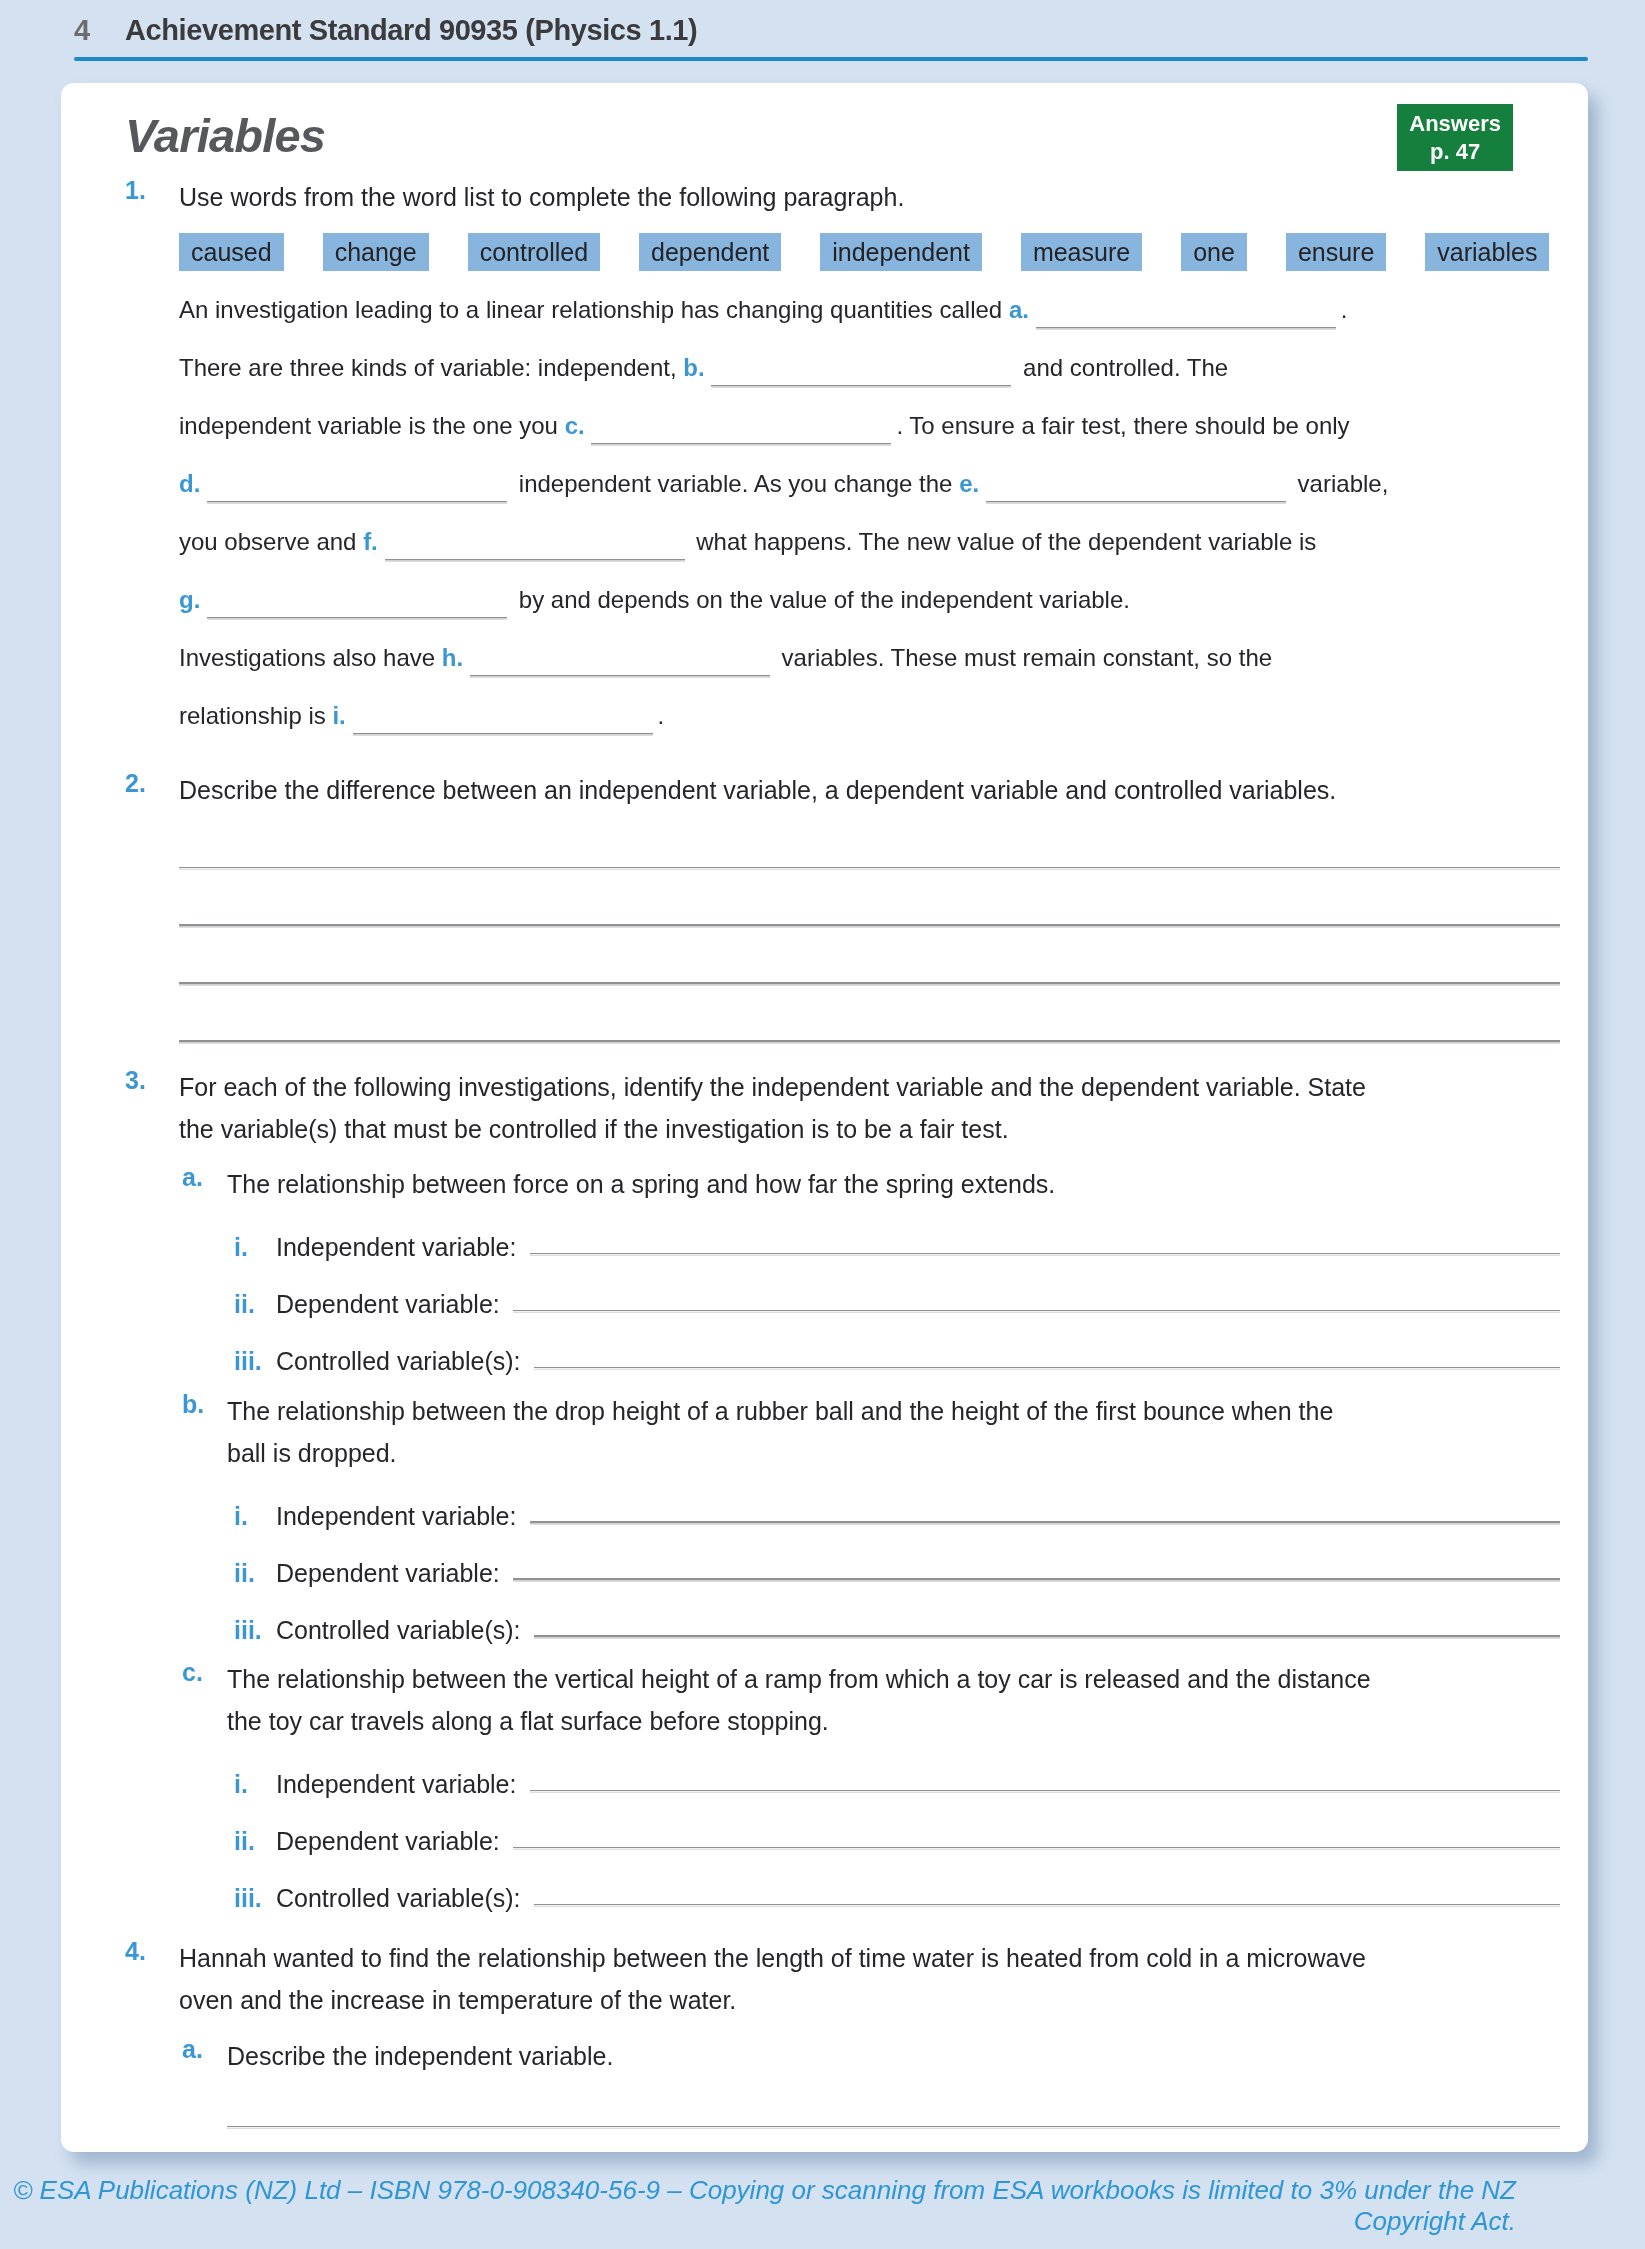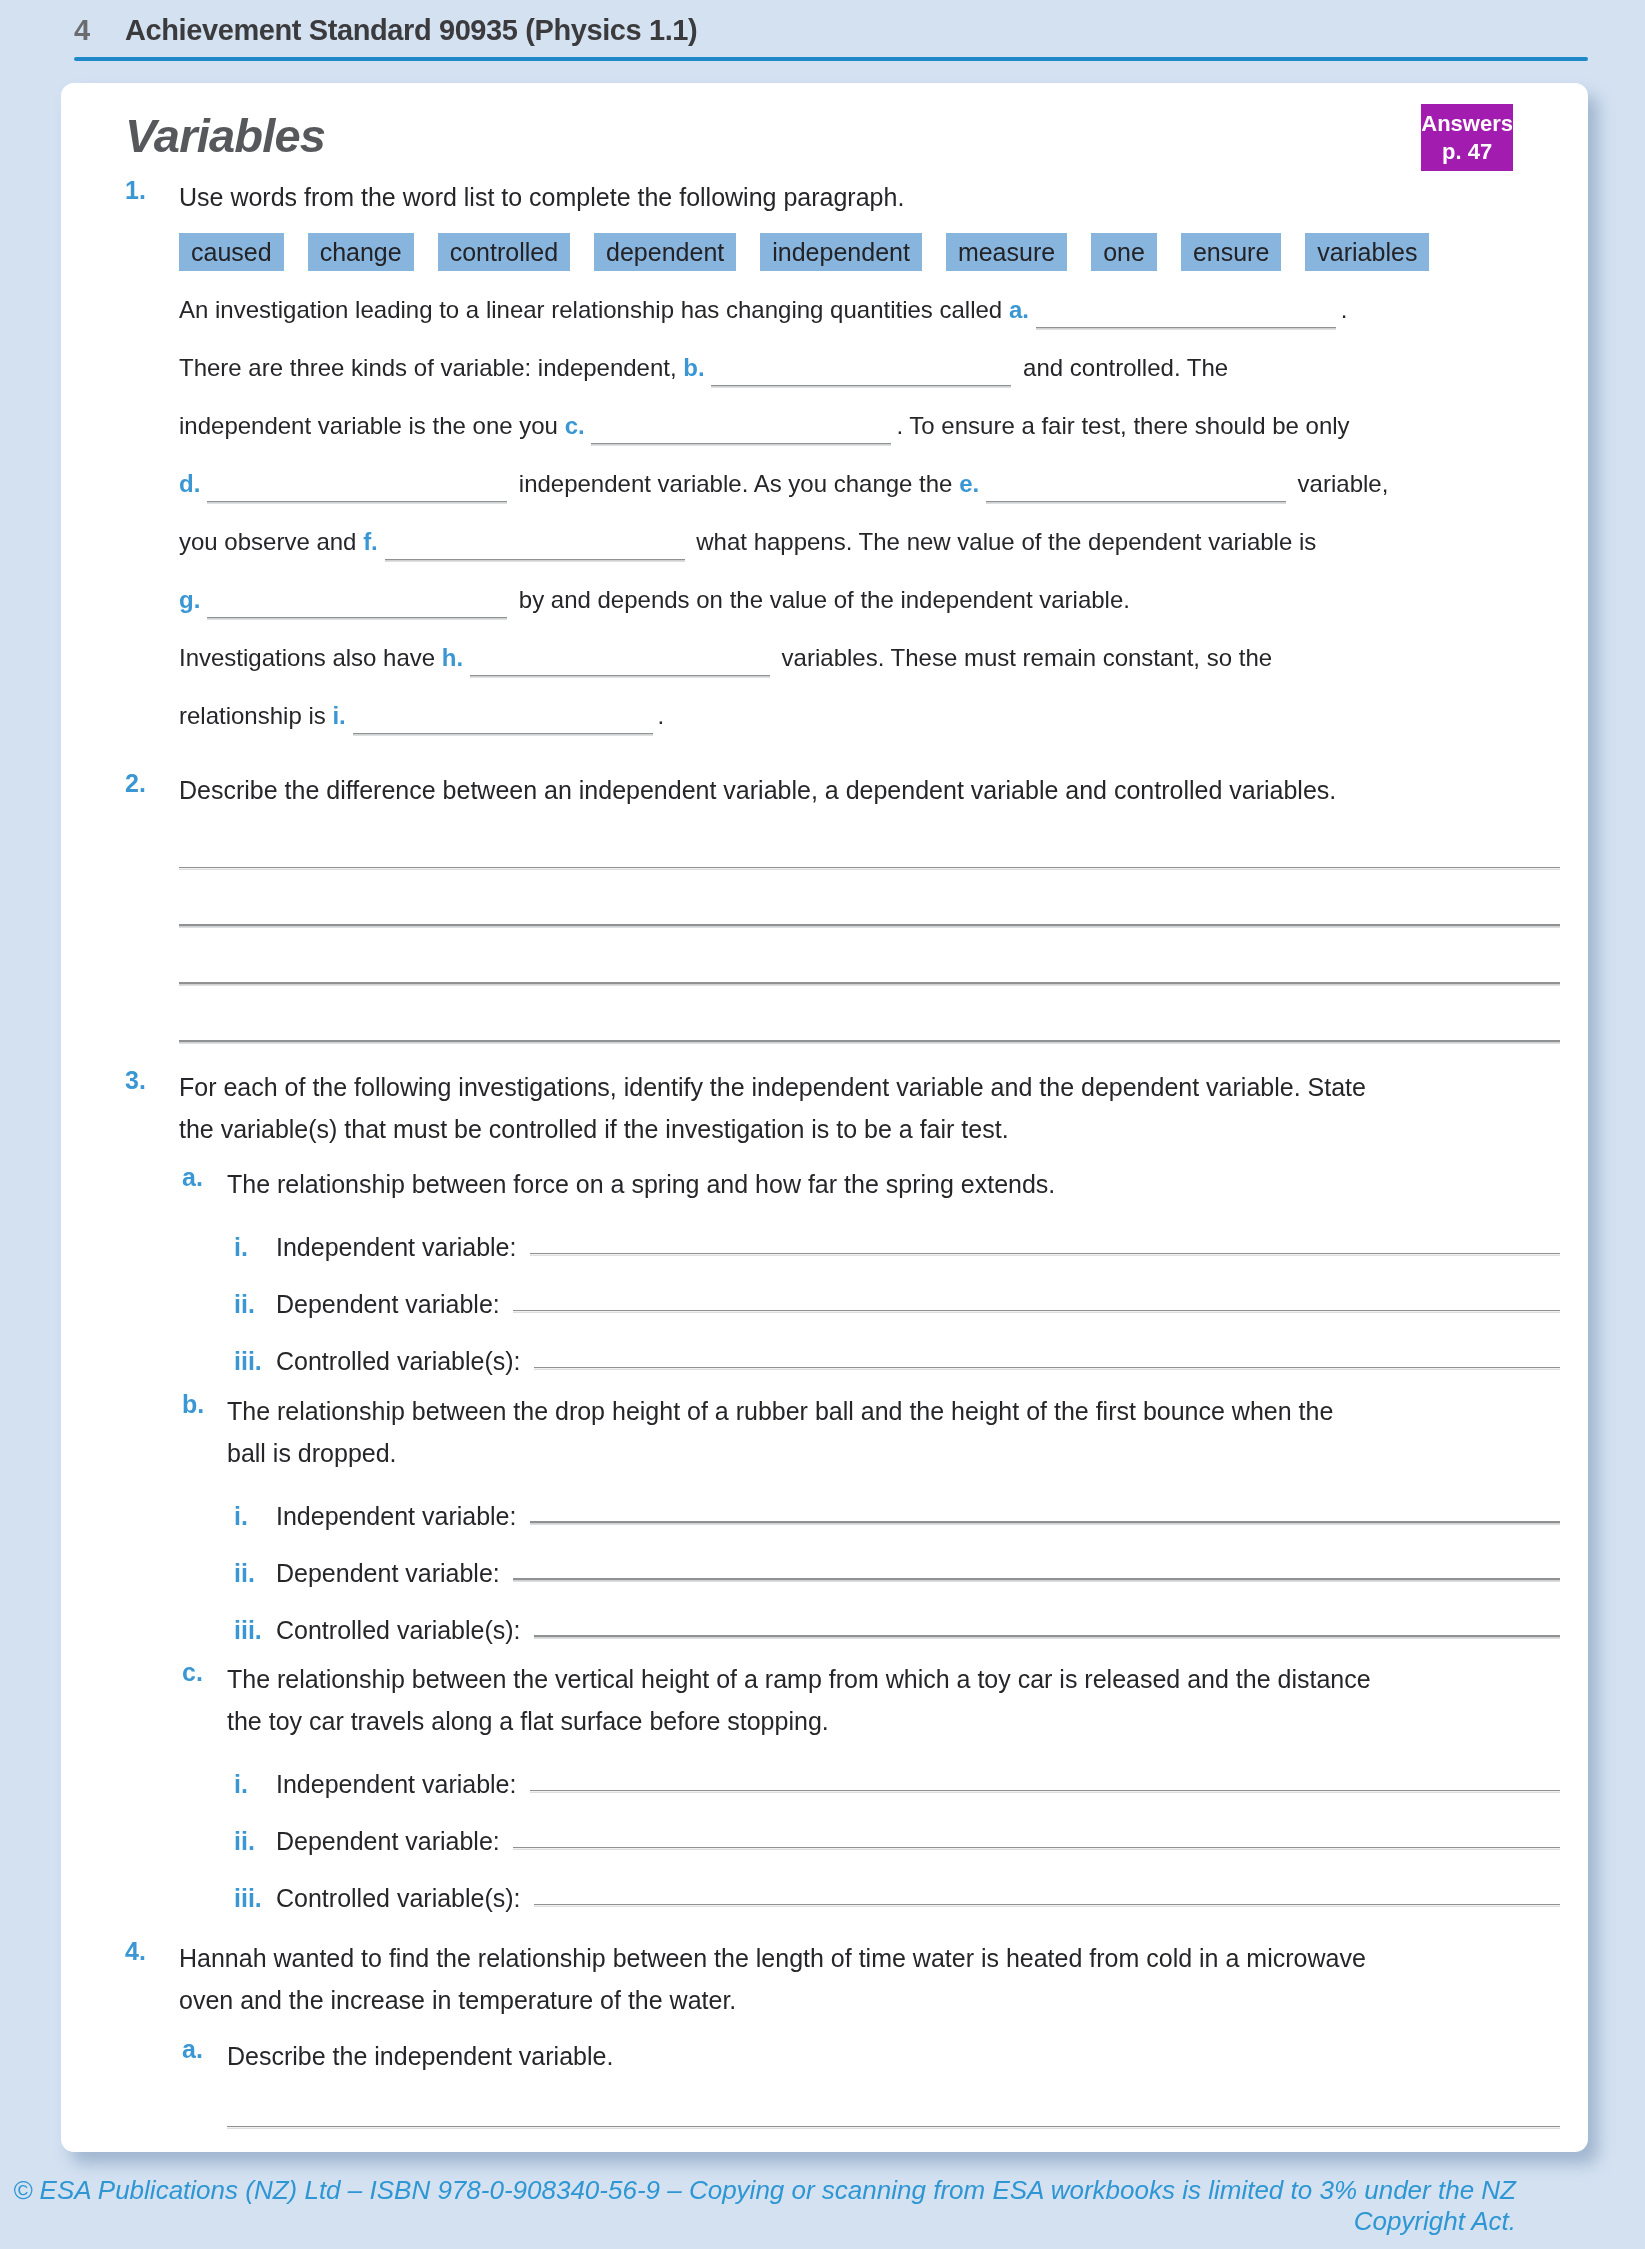--- a/index.html
+++ b/index.html
@@ -13,32 +13,32 @@
   .header-title{color:#3b3b3d;}
   .header-rule{margin-top:10px;height:4.2px;background:#1e88c9;border-radius:2.5px;}
 
   
   .card{margin:22px 57px 4px 61px;background:#ffffff;border-radius:13px;
         padding:20px 28px 25px 64px;
         box-shadow:10px 12px 15px rgba(120,148,180,.55);}
   .card-head{display:flex;justify-content:space-between;align-items:flex-start;}
   .worksheet-title{margin:5px 0 0 0;font-size:47px;font-style:italic;font-weight:bold;
         color:#57585b;letter-spacing:-0.8px;}
-  .answers-badge{margin:1.7px 47px 0 0;background:#a21caf;color:#ffffff;font-weight:bold;
-        font-size:22px;line-height:1.25;text-align:center;padding:6px 0;}
+  .answers-badge{margin:1.7px 47px 0 0;background:#15803d;color:#ffffff;font-weight:bold;
+        font-size:22px;line-height:1.25;text-align:center;padding:6px 12px;}
 
   
   .q-block{margin-top:24px;}
   .q-row{display:flex;font-size:25px;}
   .q-num{flex:none;width:54px;color:#3a97d4;font-weight:bold;}
   .q-text{flex:1;line-height:42px;}
   .text-line{line-height:42px;}
 
   
-  .word-list{margin:15px 0 0 54px;display:flex;gap:24px;}
+  .word-list{margin:15px 0 0 54px;display:flex;gap:39px;}
   .word-box{background:#88b5dd;padding:4.2px 12px;font-size:25px;color:#232327;}
   .fill-paragraph{margin:10px 0 0 54px;font-size:24px;}
   .para-line{line-height:58px;white-space:nowrap;}
   .blank-label{color:#3a97d4;font-weight:bold;margin-right:6.8px;}
   .blank{display:inline-block;width:300px;height:39px;vertical-align:-10px;
          border-bottom:1.7px solid #8f9193;box-shadow:0 1.7px 0 #cfd1d2;margin-right:5px;}
 
   
   .answer-lines{margin-left:54px;}
   .rule-line{height:1.7px;background:#8f9193;box-shadow:0 1.7px 0 #cfd1d2;margin-top:56px;}

